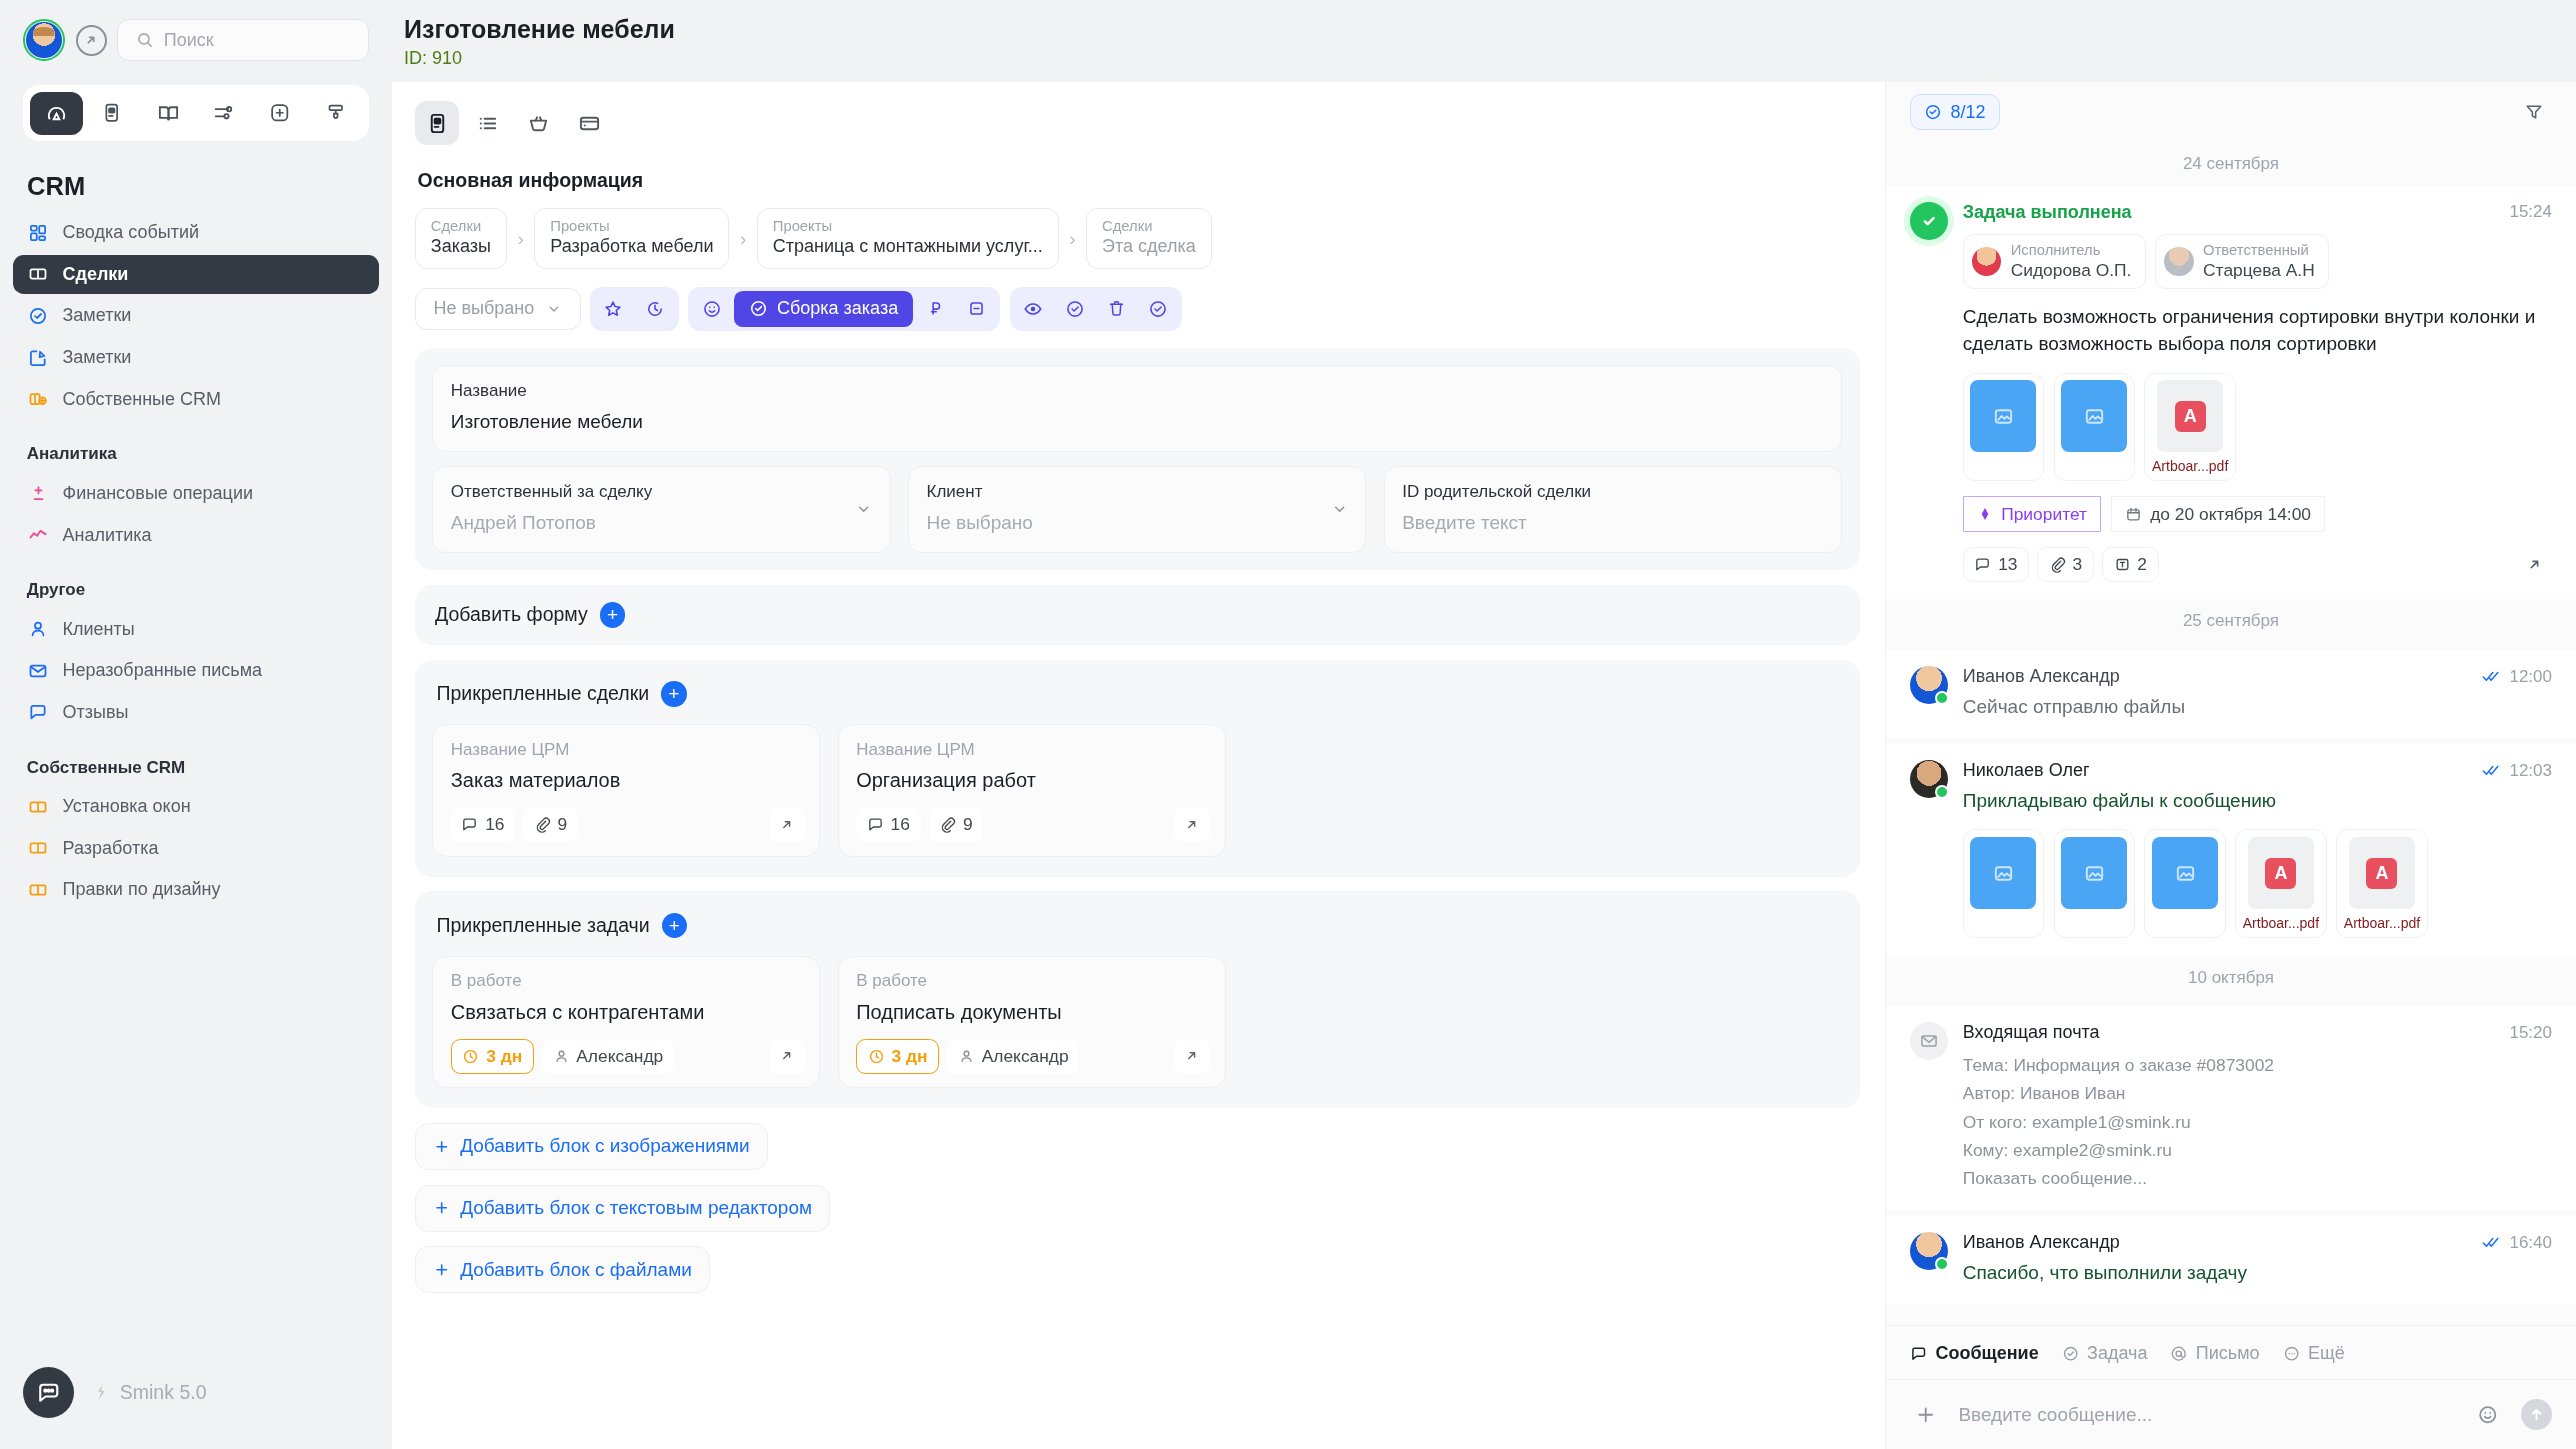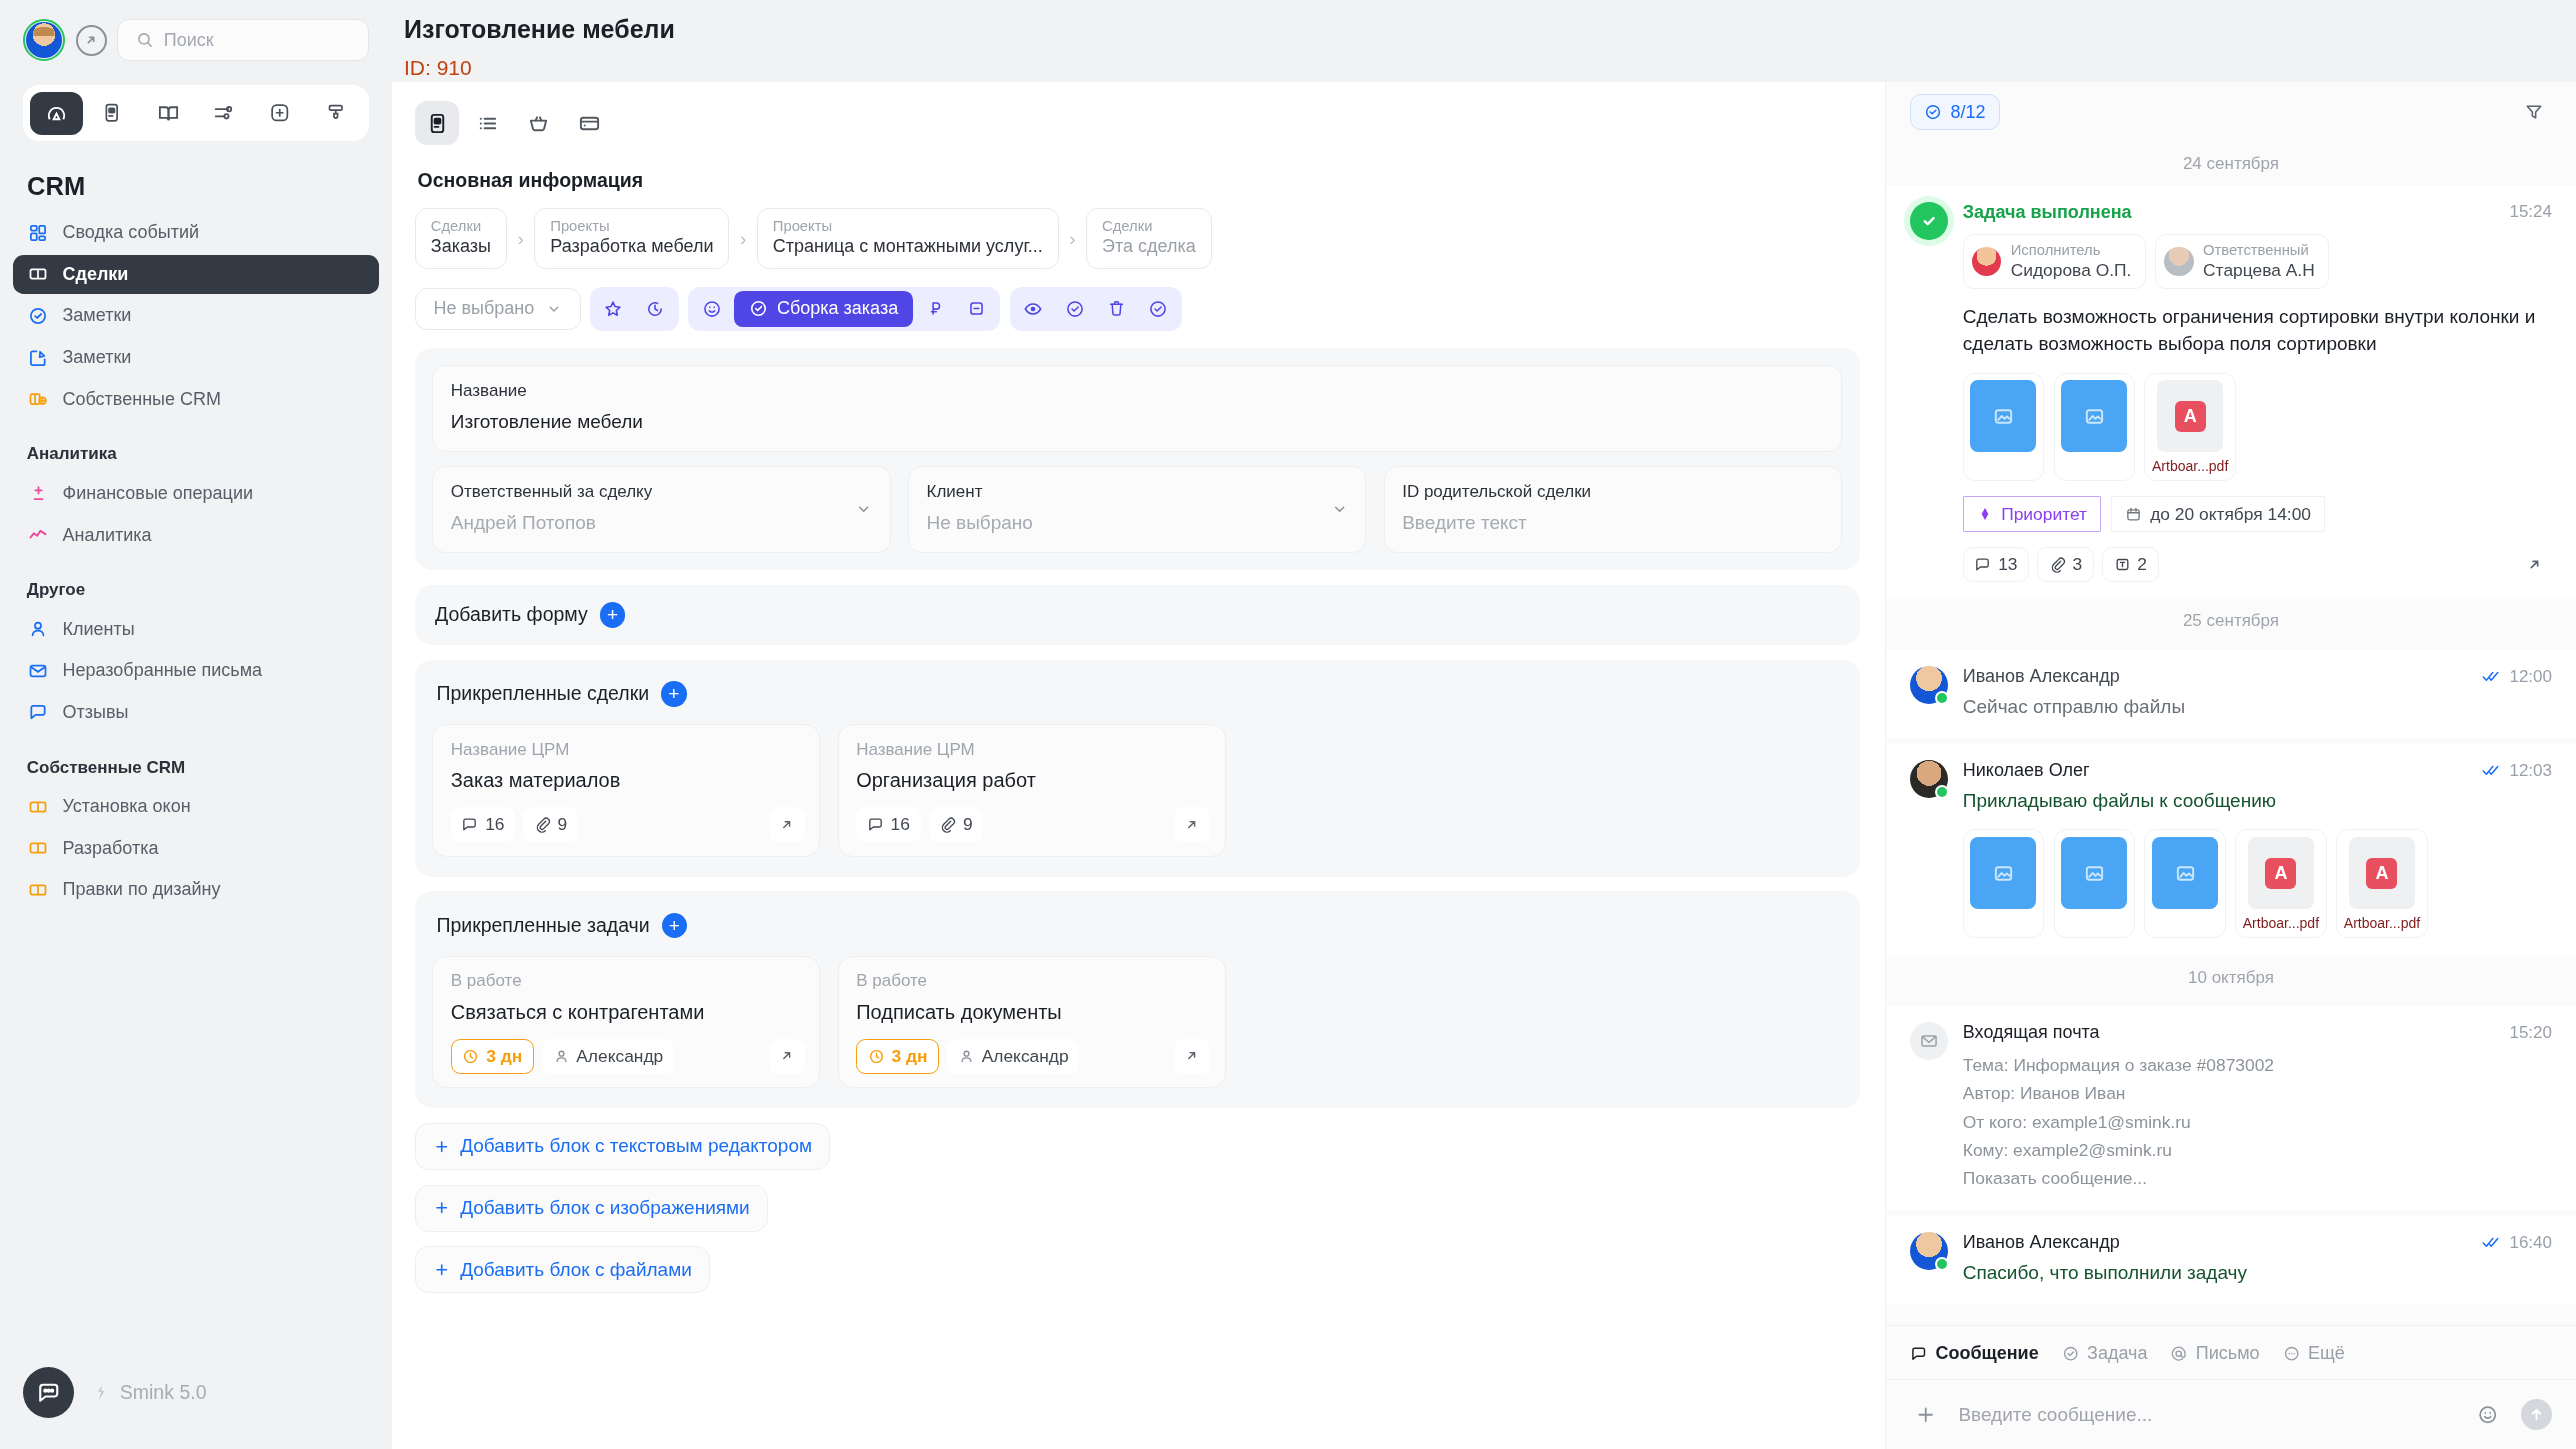--- a/index.html
+++ b/index.html
@@ -96,21 +96,21 @@
     background: #ffffff;
     border-radius: 0; display: flex; flex-direction: column;
     min-width: 0;
   }
   .main-header {
     height: 82px; flex: 0 0 82px; background: #f1f2f4;
     display: flex; align-items: flex-start; padding: 14.8px 28px 0 12px;
     justify-content: space-between;
   }
   .mh-left .mh-title { font-size: 25px; font-weight: 600; color: #1b1f26; line-height: 1.15; }
-  .mh-left .mh-id { font-size: 21px; color: #c2410c; margin-top: 12px; }
+  .mh-left .mh-id { font-size: 18px; color: #4d7c0f; margin-top: 4px; }
   .mh-right { display: flex; align-items: center; gap: 23px; padding-top: 5.4px; }
   .hdr-ic { width: 36px; height: 36px; display: flex; align-items: center; justify-content: center; color: #5d636d; }
   .save-btn {
     height: 51px; background: #1a6ef5; color: #fff;
     border-radius: 25.5px; display: flex; align-items: center;
     gap: 13.4px; padding: 0 23px; font-size: 20px; font-weight: 500;
   }
 
   .body-row { flex: 1; display: flex; min-height: 0; }
 
@@ -838,27 +838,27 @@
                 </div>
               </div>
             </div>
           </div>
 
           <div class="addblock-wrap">
             <div class="addblock">
               <svg width="17.4" height="17.4" viewBox="0 0 24 24" fill="none" stroke="currentColor" stroke-width="2.2" stroke-linecap="round">
                   <path d="M12 5.5v13M5.5 12h13"></path>
                 </svg>
-              <span>Добавить блок с текстовым редактором</span>
+              <span>Добавить блок с изображениями</span>
             </div>
             <div class="addblock">
               <svg width="17.4" height="17.4" viewBox="0 0 24 24" fill="none" stroke="currentColor" stroke-width="2.2" stroke-linecap="round">
                   <path d="M12 5.5v13M5.5 12h13"></path>
                 </svg>
-              <span>Добавить блок с изображениями</span>
+              <span>Добавить блок с текстовым редактором</span>
             </div>
             <div class="addblock">
               <svg width="17.4" height="17.4" viewBox="0 0 24 24" fill="none" stroke="currentColor" stroke-width="2.2" stroke-linecap="round">
                   <path d="M12 5.5v13M5.5 12h13"></path>
                 </svg>
               <span>Добавить блок с файлами</span>
             </div>
           </div>
         </div>
       </section>

